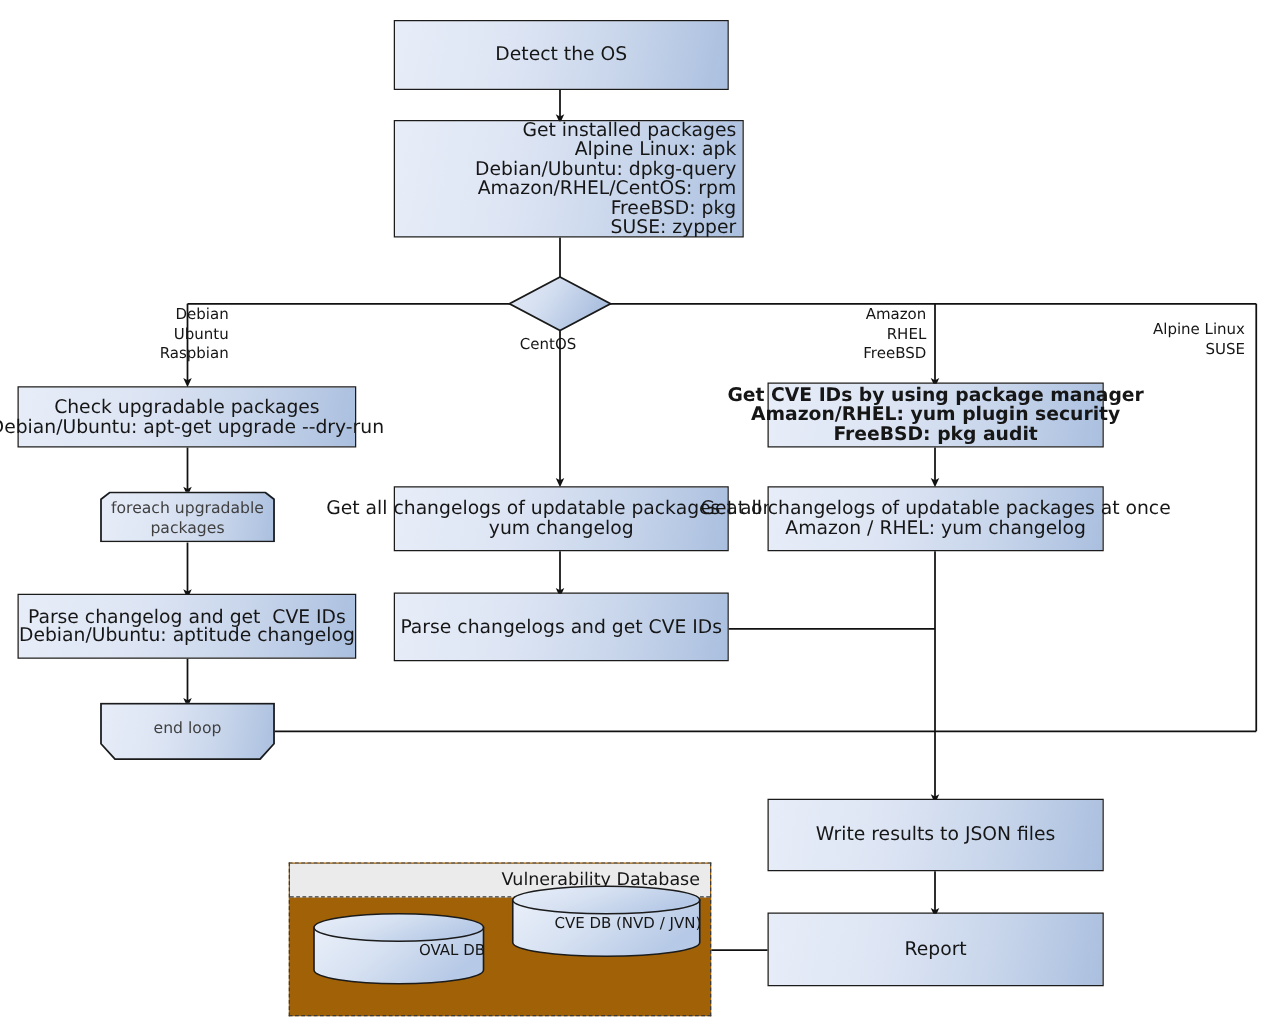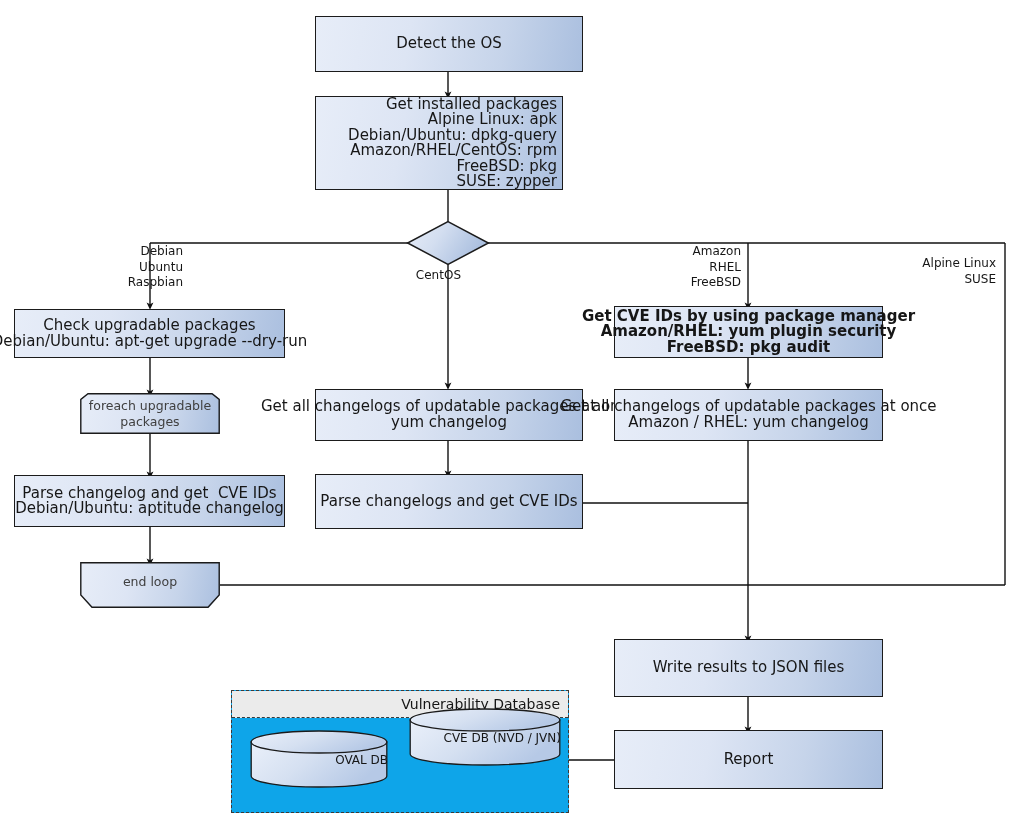--- a/index.html
+++ b/index.html
@@ -26,21 +26,21 @@
   .loop-end{border:none;background:none;}
   .loop-end .inner{position:absolute;inset:0;
         background:linear-gradient(100deg,#e7edf8 0%,#dde5f4 35%,#c6d4ea 70%,#aabfdf 100%);
         clip-path:polygon(0 0,100% 0,100% 70%,92% 100%,8% 100%,0 70%);}
   .loop-label{position:absolute;inset:0;display:flex;align-items:center;justify-content:center;
         text-align:center;font-size:12.5px;color:#404040;line-height:15.5px;z-index:3;}
 
   .diamond{position:absolute;}
   .db-cyl{position:absolute;}
 
-  .group{position:absolute;box-sizing:border-box;border:1.6px dashed #3a3a3a;background:#0ea5e9;text-decoration:underline;}
+  .group{position:absolute;box-sizing:border-box;border:1.6px dashed #3a3a3a;background:#a16207;text-decoration:underline;}
   .group-title{position:absolute;top:0;left:0;right:0;height:26px;border-bottom:1.3px dashed #3a3a3a;
         background:#ebebeb;display:flex;align-items:center;justify-content:flex-end;
         padding-right:8px;font-size:14px;color:#161616;}
 
   .db-label{position:absolute;width:100%;top:50%;transform:translateY(-42%);
         text-align:right;font-size:12px;color:#161616;z-index:4;}
 
   .edge-label{position:absolute;font-size:12px;color:#161616;line-height:15.5px;white-space:pre;}
   .edge-label.ral{text-align:right;}
 
@@ -88,21 +88,21 @@
       <line x1="748" y1="697" x2="748" y2="730" marker-end="url(#ah)"></line>
 
       <line x1="569" y1="760" x2="614" y2="760"></line>
     </g>
   </svg>
 
   <div class="node" style="left:315px;top:16px;width:268px;height:56px;">
     <span class="txt">Detect the OS</span>
   </div>
 
-  <div class="node right-al" style="left:315px;top:96px;width:248px;height:94px;">
+  <div class="node right-al" style="left:315px;top:96px;width:280px;height:94px;">
     <span class="txt">Get installed packages
 Alpine Linux: apk
 Debian/Ubuntu: dpkg-query
 Amazon/RHEL/CentOS: rpm
 FreeBSD: pkg
 SUSE: zypper</span>
   </div>
 
   <svg class="diamond" style="left:406px;top:220px;width:84px;height:46px;" viewBox="0 0 84 46">
     <defs>

